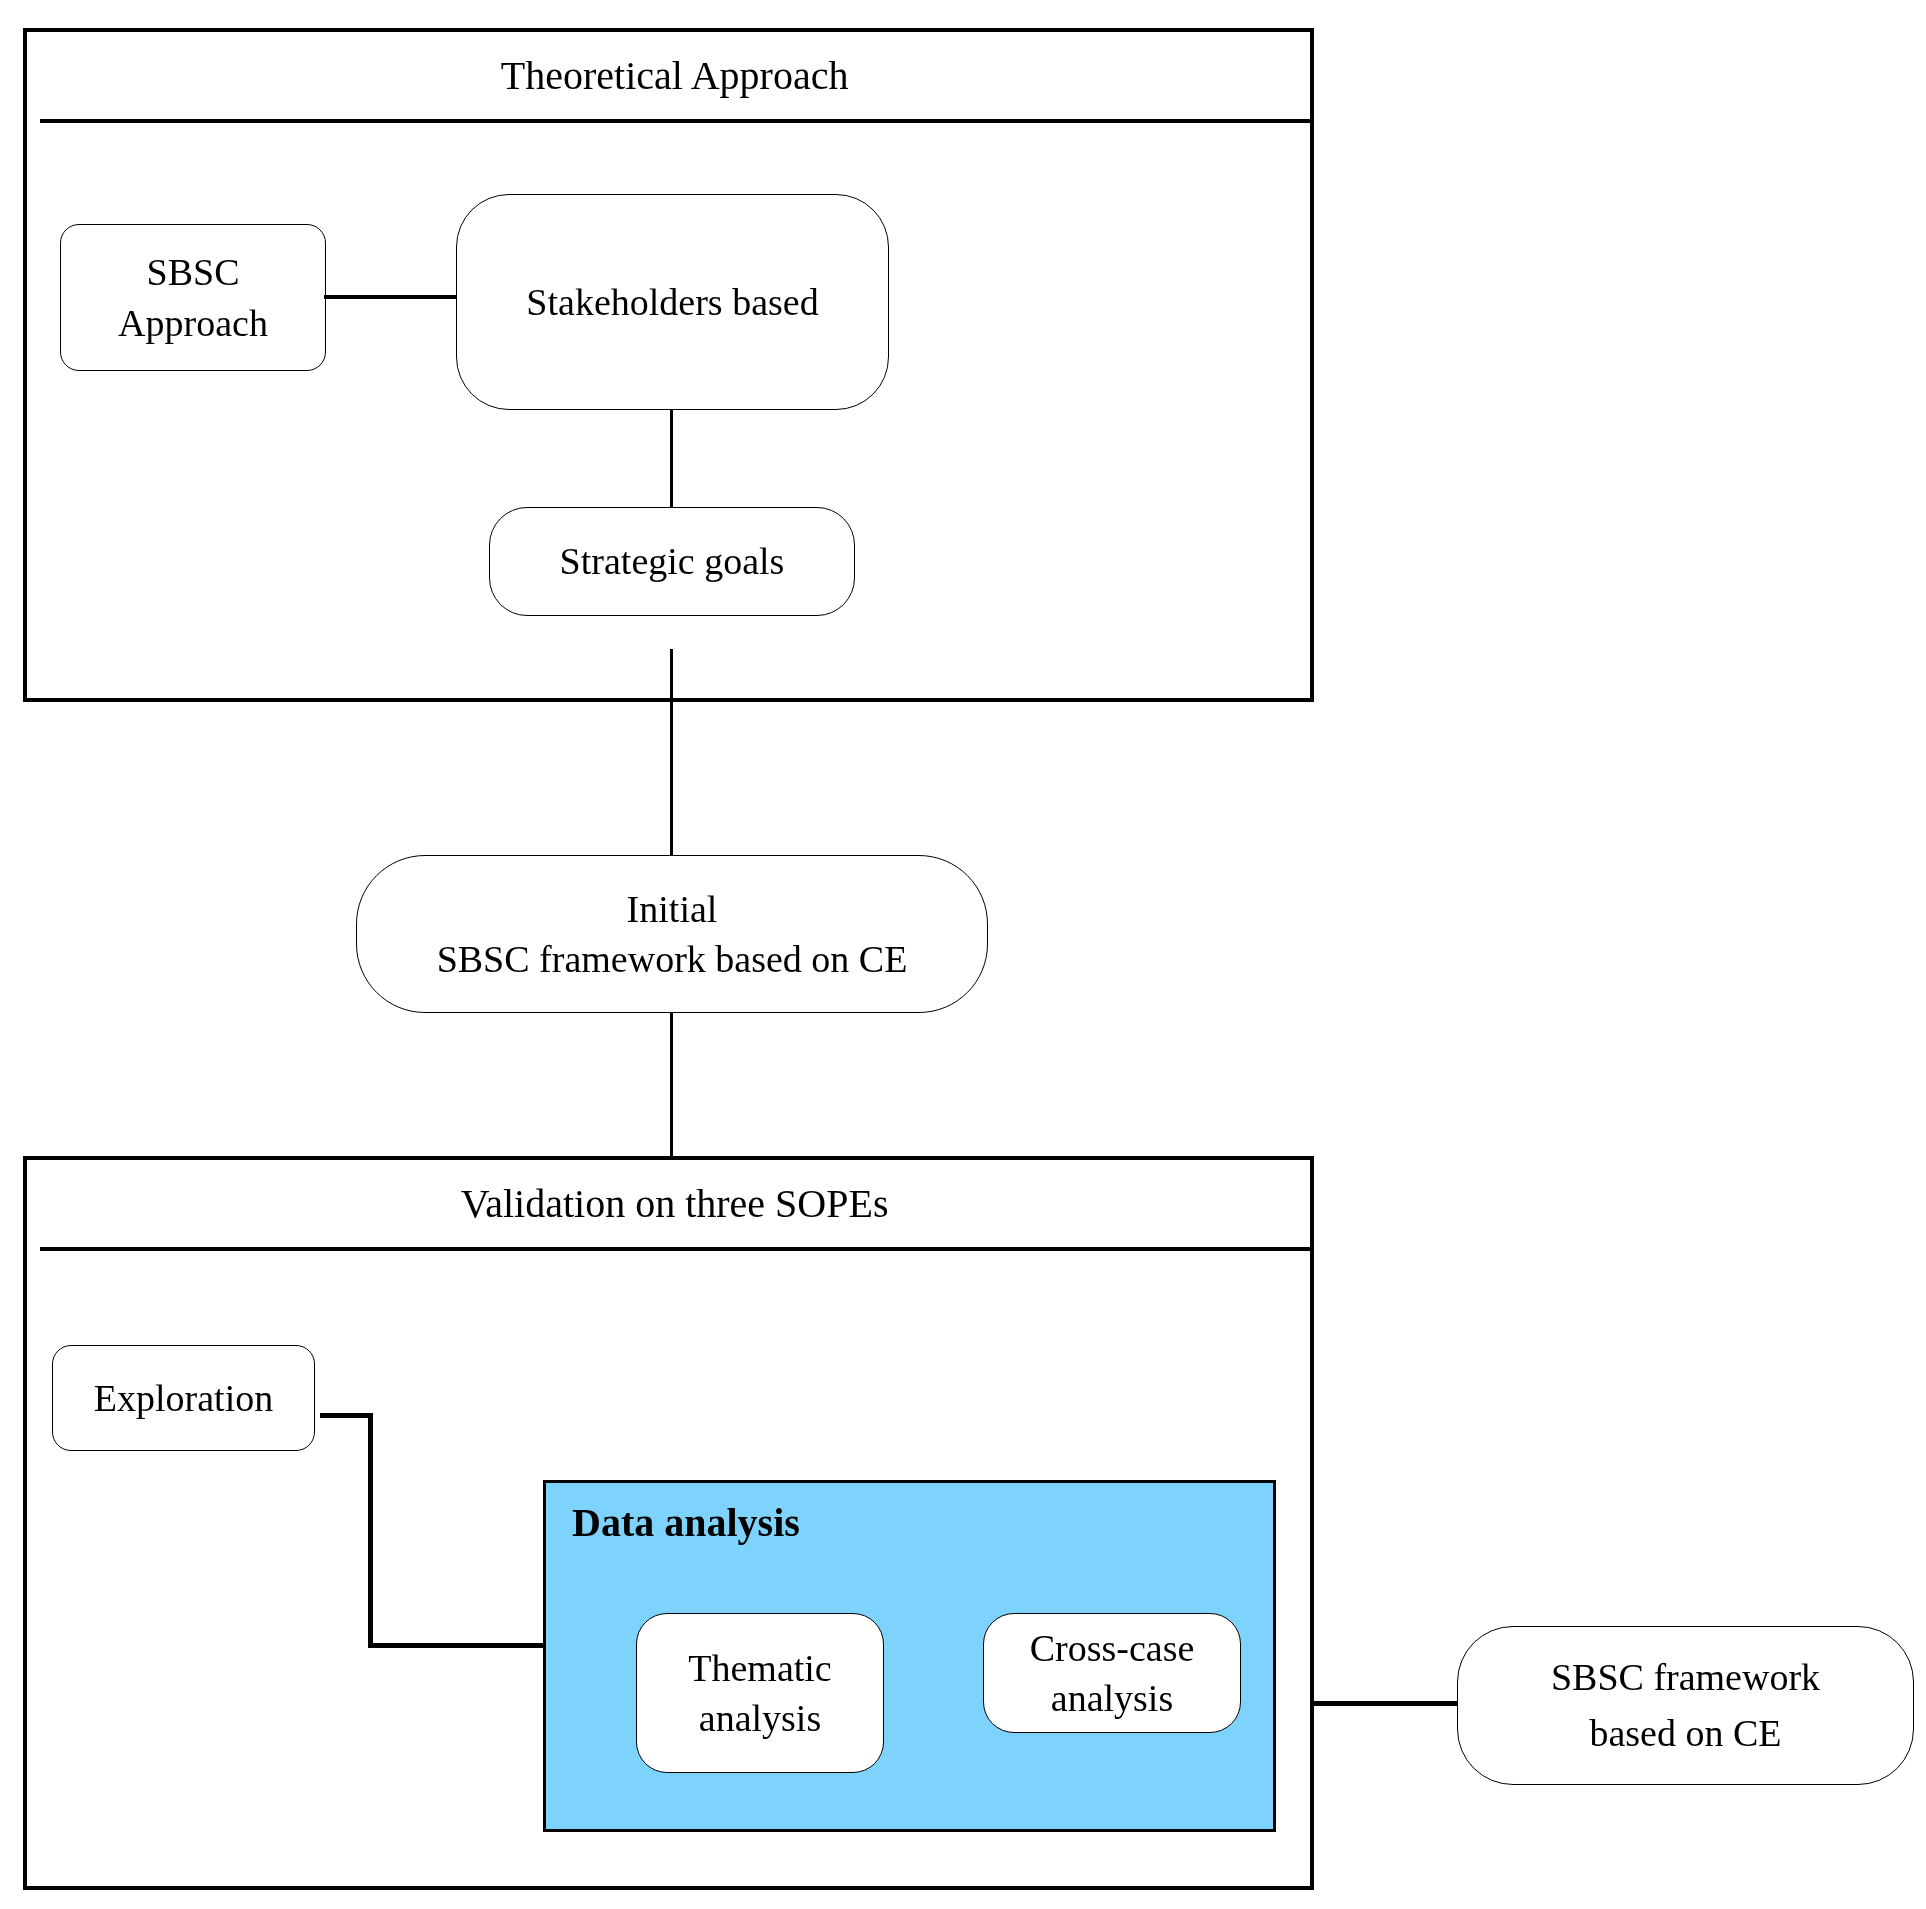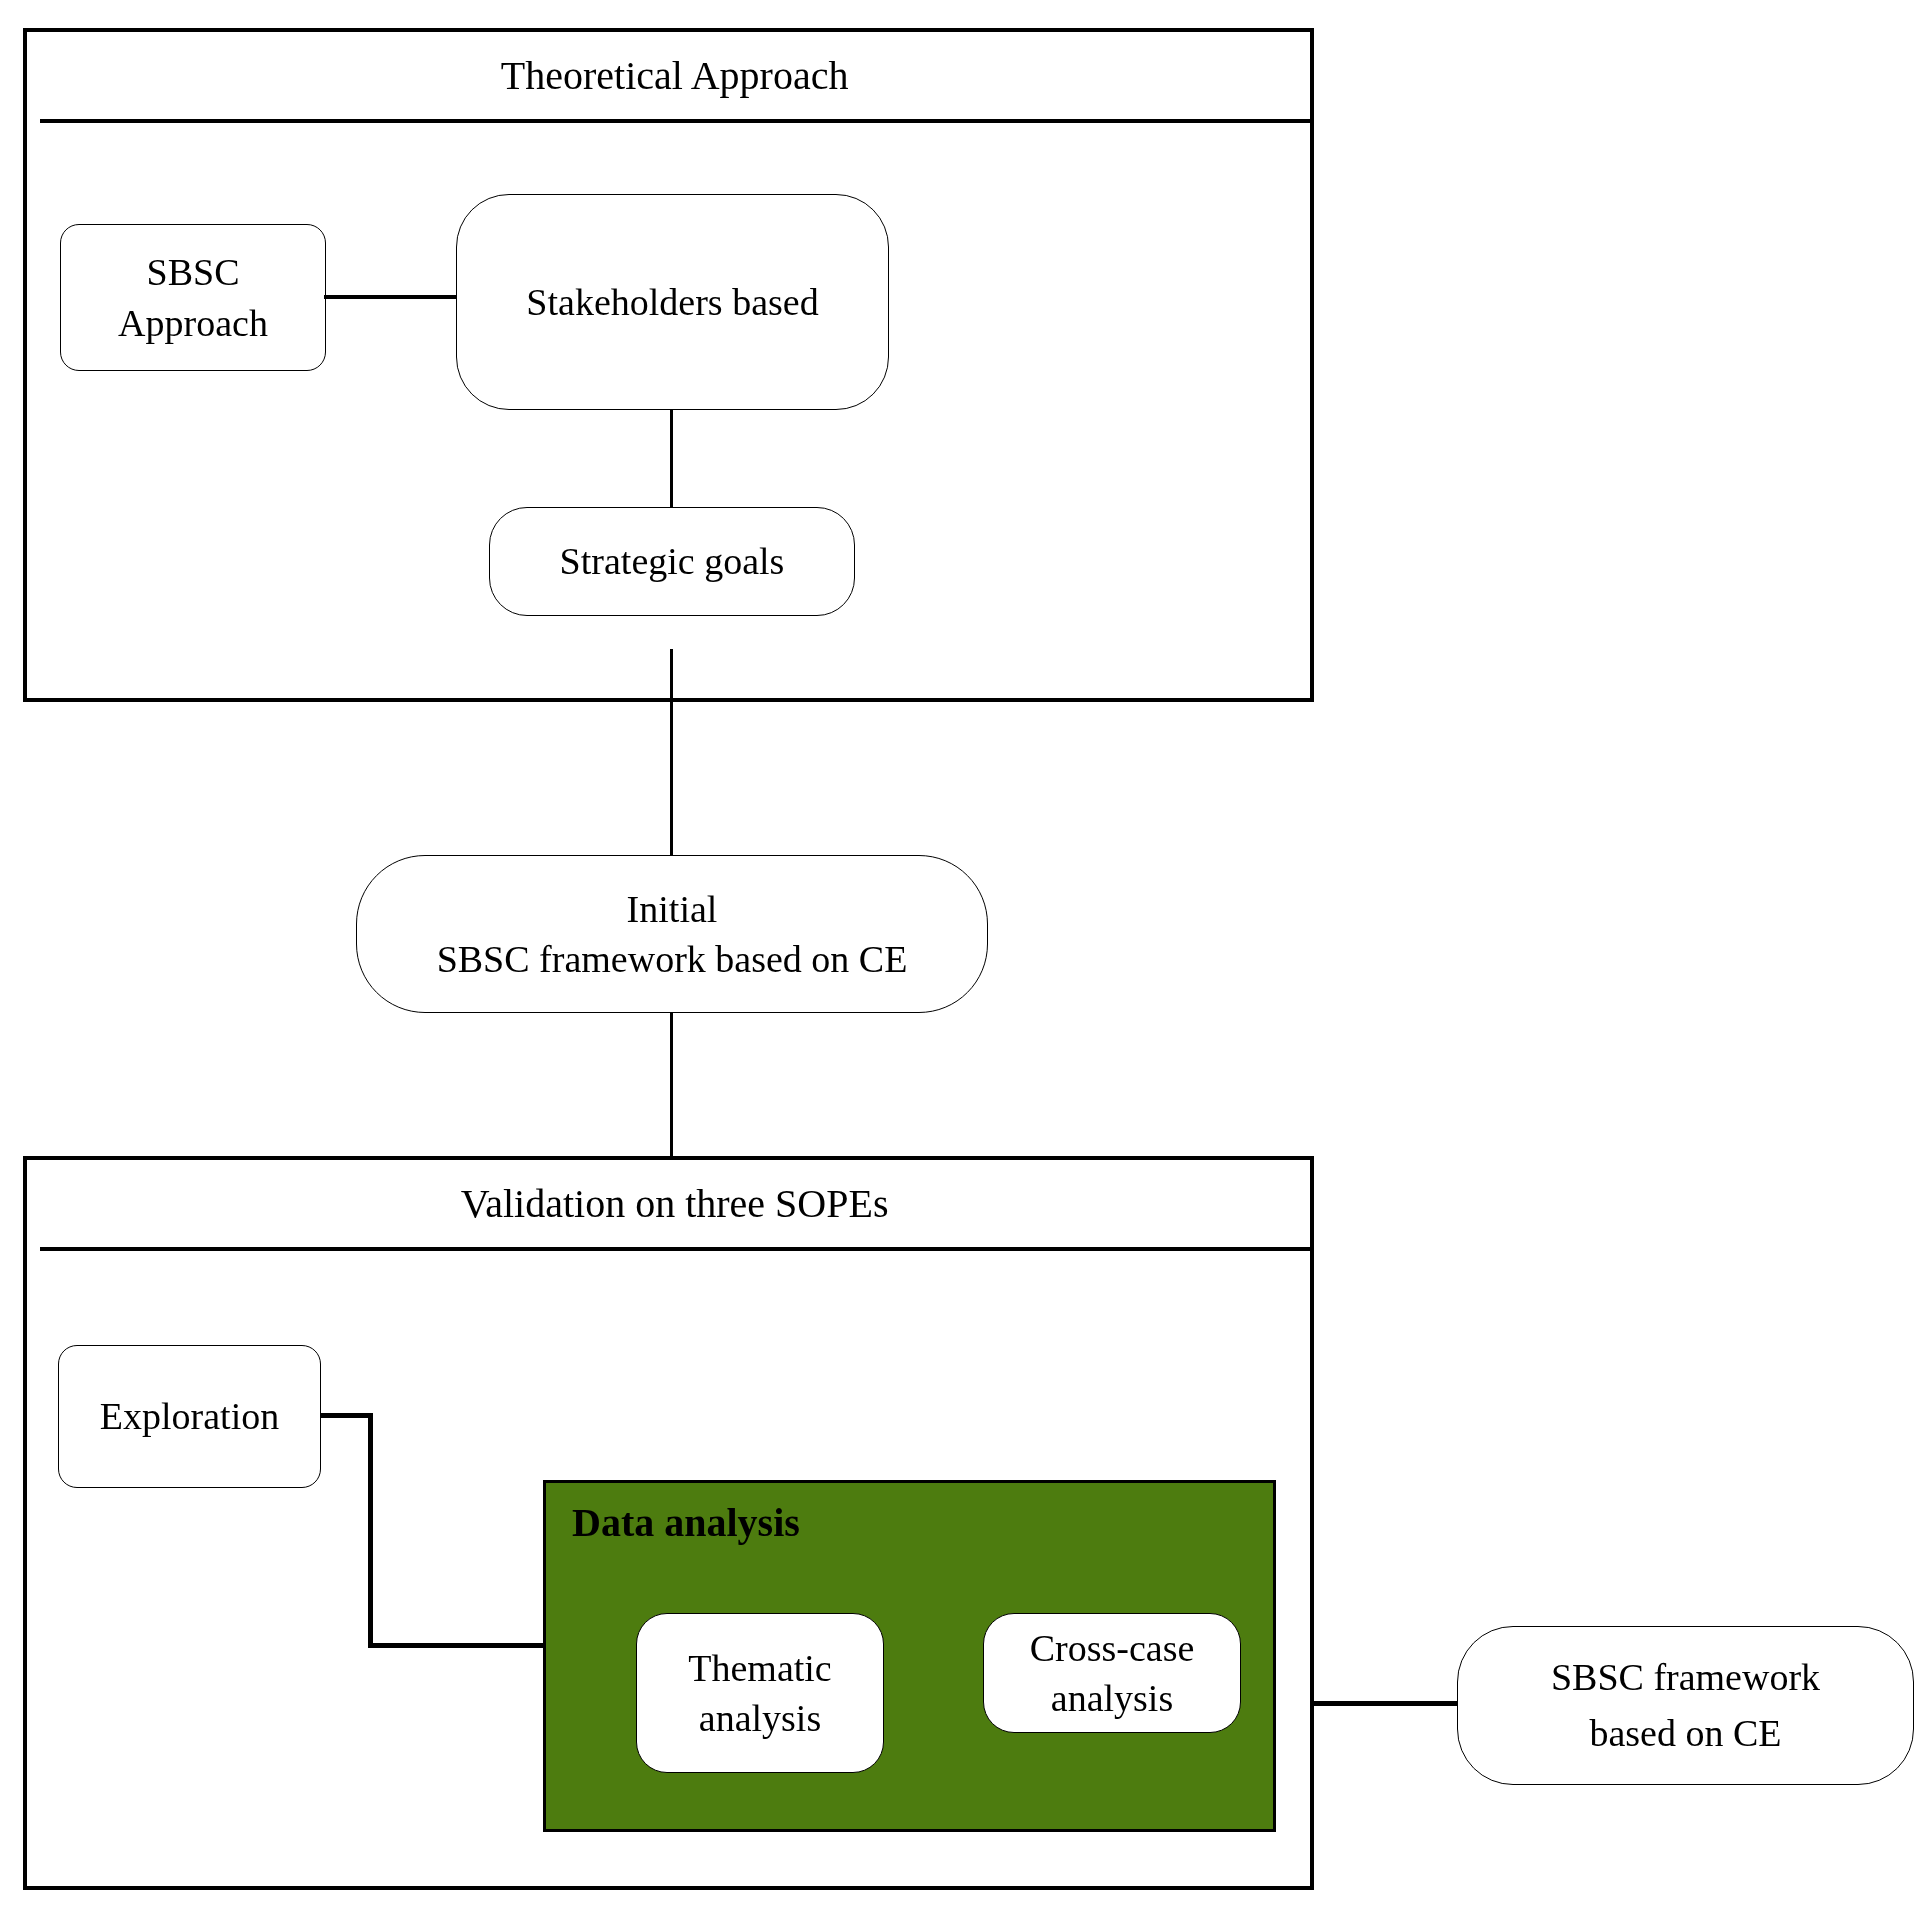--- a/index.html
+++ b/index.html
@@ -46,21 +46,21 @@
     justify-content: center;
     text-align: center;
     font-size: 38px;
     line-height: 1.32;
   }
 
   
   .inner-box {
     position: absolute;
     border: 3.8px solid #000000;
-    background: #4d7c0f;
+    background: #7dd3fc;
     text-align: right;
   }
   .inner-box-title {
     position: absolute;
     left: 26px;
     top: 16.3px;
     font-size: 40px;
     font-weight: bold;
   }
 
@@ -76,21 +76,21 @@
 
   #node-sbsc-approach { left: 60px;  top: 224px;  width: 266px;  height: 147px; border-radius: 19px; }
   #node-stakeholders  { left: 456px; top: 194px;  width: 433px;  height: 216px; border-radius: 53px; }
   #node-strategic     { left: 489px; top: 507px;  width: 366px;  height: 109px; border-radius: 38px; }
   #node-initial       { left: 356px; top: 855px; width: 632px; height: 158px; border-radius: 69px; }
 
   
   #sec-validation { left: 22.6px; top: 1156px; width: 1291px; height: 734px; }
   #sec-validation .section-header { height: 91px; }
 
-  #node-exploration { left: 58px; top: 1345px; width: 263px; height: 143px; border-radius: 19px; }
+  #node-exploration { left: 52px; top: 1345px; width: 263px; height: 106px; border-radius: 19px; }
 
   #box-data-analysis { left: 543px; top: 1480px; width: 733px; height: 352px; }
 
   #node-thematic  { left: 636px; top: 1613px; width: 248px; height: 160px; border-radius: 31px; }
   #node-crosscase { left: 983px; top: 1613px; width: 258px; height: 120px; border-radius: 31px; }
 
   #node-framework { left: 1457px; top: 1626px; width: 457px; height: 159px; border-radius: 56px; line-height: 1.45; }
 
   
   #c-sbsc-stakeholders      { left: 324px;  top: 295px;  width: 133px; height: 4.4px; }

